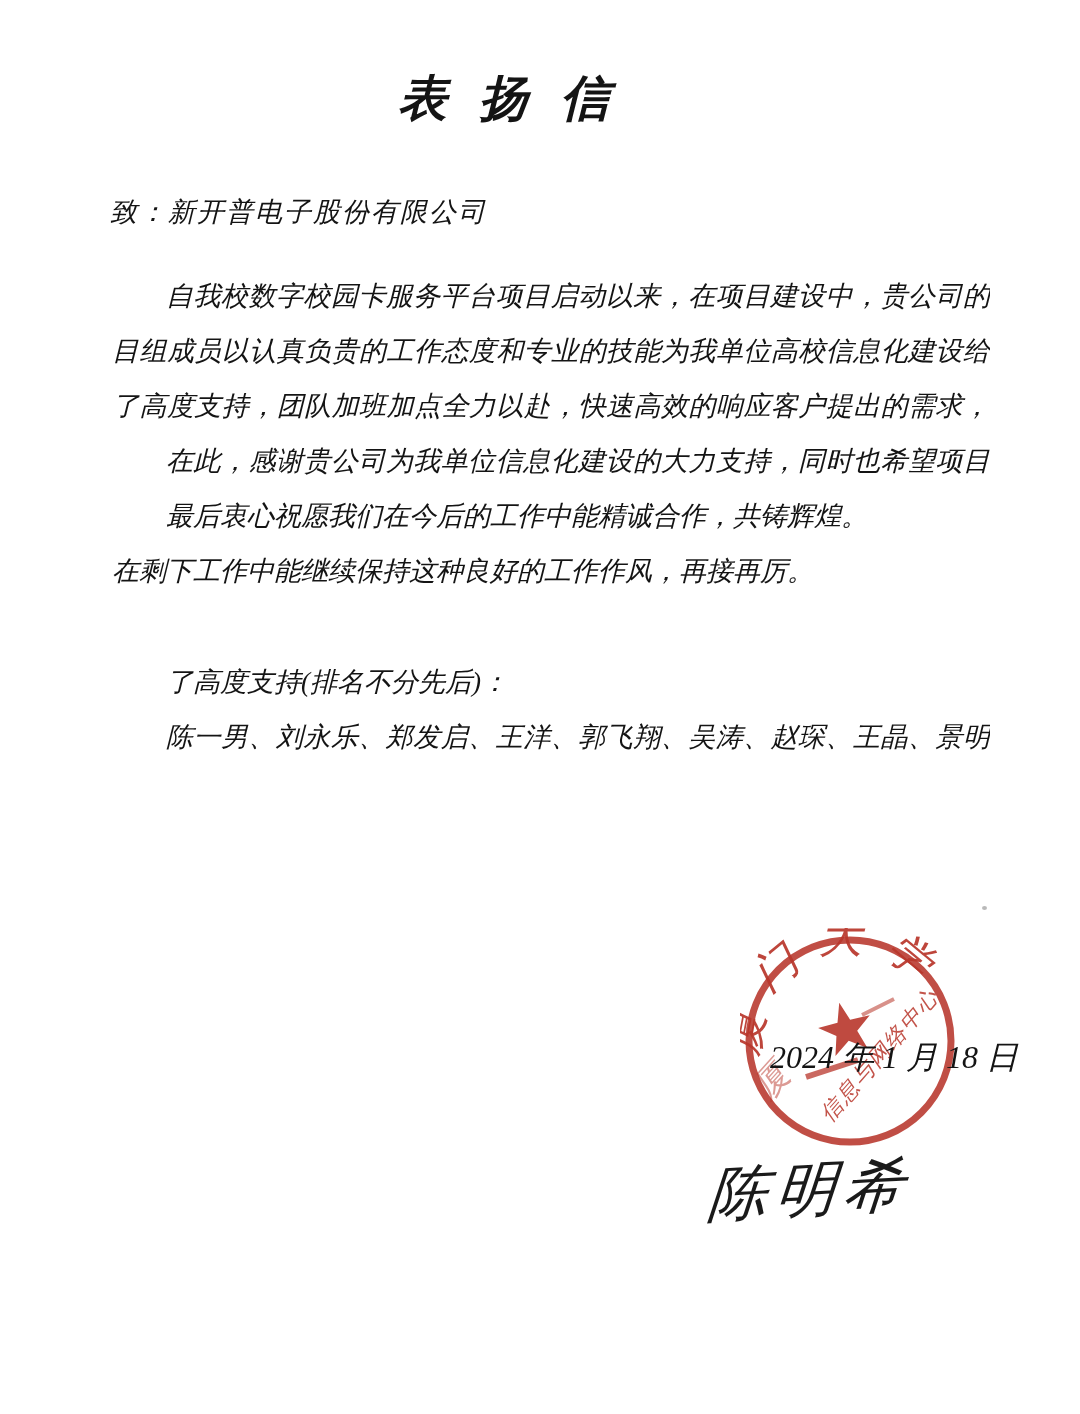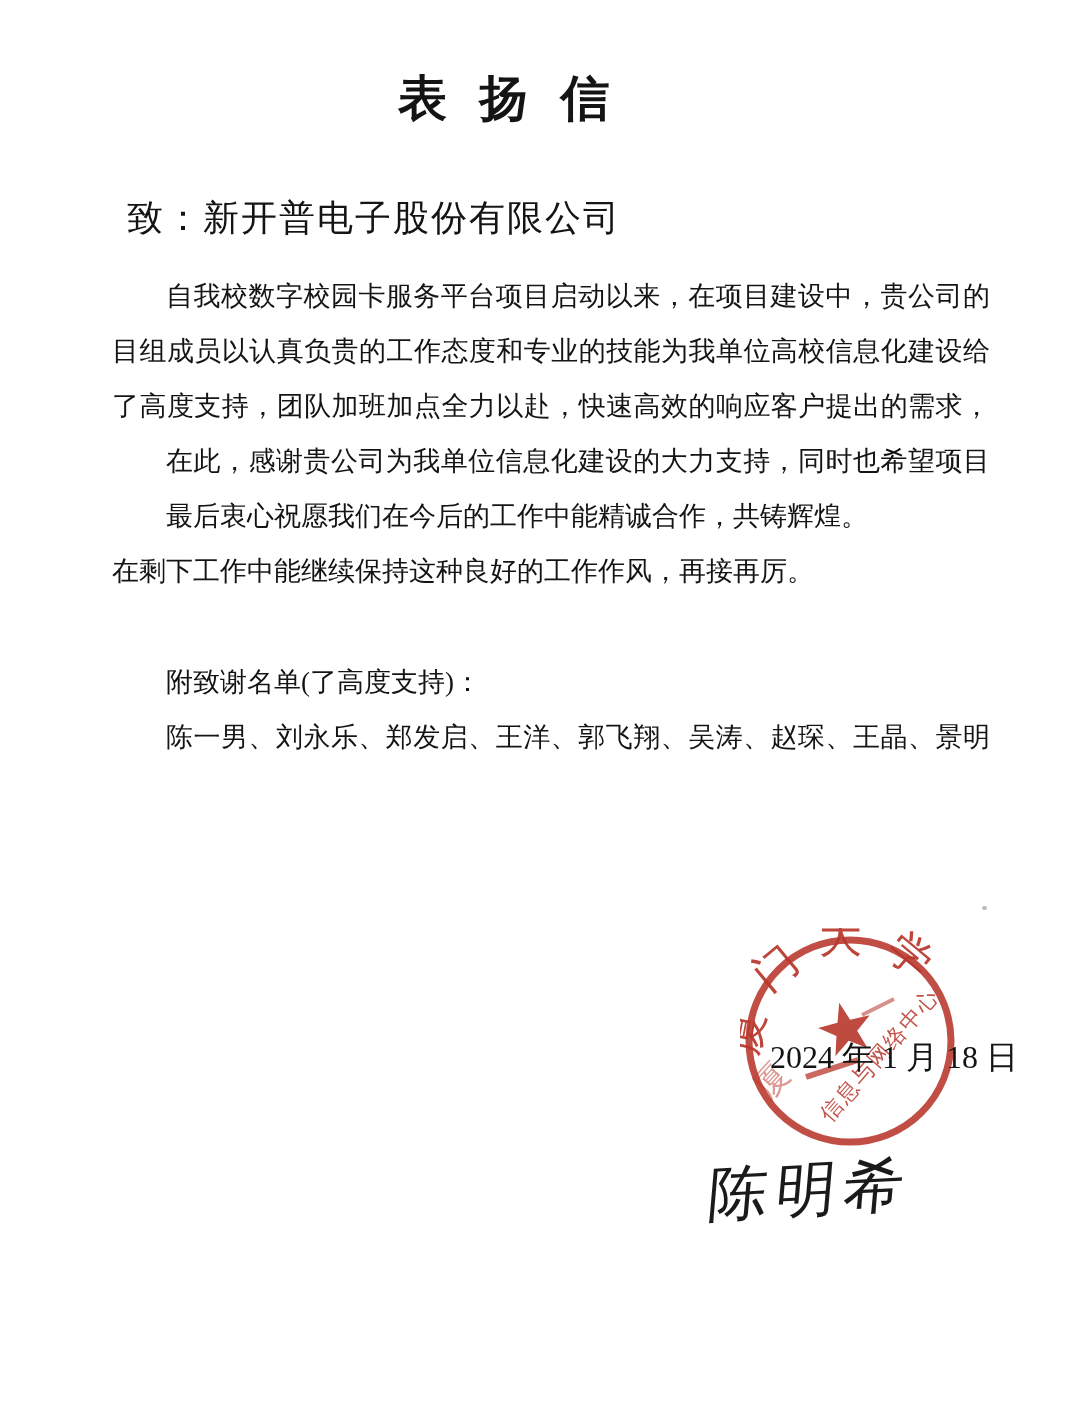--- a/index.html
+++ b/index.html
@@ -1,28 +1,29 @@
 <!DOCTYPE html>
 <html><head>
 <meta charset="utf-8">
 <style>
   html,body{margin:0;padding:0;background:#e8e8e8;}
   .page{
     position:relative;width:1080px;height:1414px;margin:0 auto;
     background:#ffffff;overflow:hidden;
     font-family:"Liberation Serif","DejaVu Serif",serif;
     color:#141414;
+    font-style:italic;
   }
   .title{
     position:absolute;left:398px;top:66px;
     font-size:49px;font-weight:600;letter-spacing:10px;white-space:nowrap;
   }
   .salutation{
-    position:absolute;left:127px;top:194px;
-    font-size:36px;letter-spacing:2px;white-space:nowrap;text-align:right;
+    position:absolute;left:110px;top:194px;
+    font-size:27px;letter-spacing:2px;white-space:nowrap;text-align:right;
   }
   .body-block{position:absolute;left:112px;top:269px;width:878px;}
   .line{height:55px;line-height:55px;font-size:27px;white-space:nowrap;}
   .full{text-align:justify;text-align-last:justify;white-space:normal;height:55px;overflow:hidden;}
   .indent{text-indent:54px;}
   .gap{margin-top:56px;}
   .org-line{
     position:absolute;left:678px;top:972px;
     font-size:26px;white-space:nowrap;z-index:3;
   }
@@ -53,21 +54,21 @@
 
   <div class="salutation">致：新开普电子股份有限公司</div>
 
   <div class="body-block">
     <div class="line indent full">自我校数字校园卡服务平台项目启动以来，在项目建设中，贵公司的项</div>
     <div class="line full">目组成员以认真负贵的工作态度和专业的技能为我单位高校信息化建设给予</div>
     <div class="line full">了高度支持，团队加班加点全力以赴，快速高效的响应客户提出的需求，保</div>
     <div class="line indent full">在此，感谢贵公司为我单位信息化建设的大力支持，同时也希望项目组</div>
     <div class="line indent">最后衷心祝愿我们在今后的工作中能精诚合作，共铸辉煌。</div>
     <div class="line">在剩下工作中能继续保持这种良好的工作作风，再接再厉。</div>
-    <div class="line indent gap">附致谢名单(了高度支持)：</div>
+    <div class="line indent gap">了高度支持(排名不分先后)：</div>
     <div class="line indent full">陈一男、刘永乐、郑发启、王洋、郭飞翔、吴涛、赵琛、王晶、景明超、</div>
   </div>
 
   <div class="date-line">2024 年 1 月 18 日</div>
 
   <svg class="seal" viewBox="0 0 220 220">
     <defs>
       <path id="sealArc" d="M 24,140 A 91,91 0 1 1 199,133" fill="none"></path>
     </defs>
     <circle cx="110" cy="110" r="101" fill="none" stroke-width="7" opacity="0.88" stroke="#b3271b"></circle>

